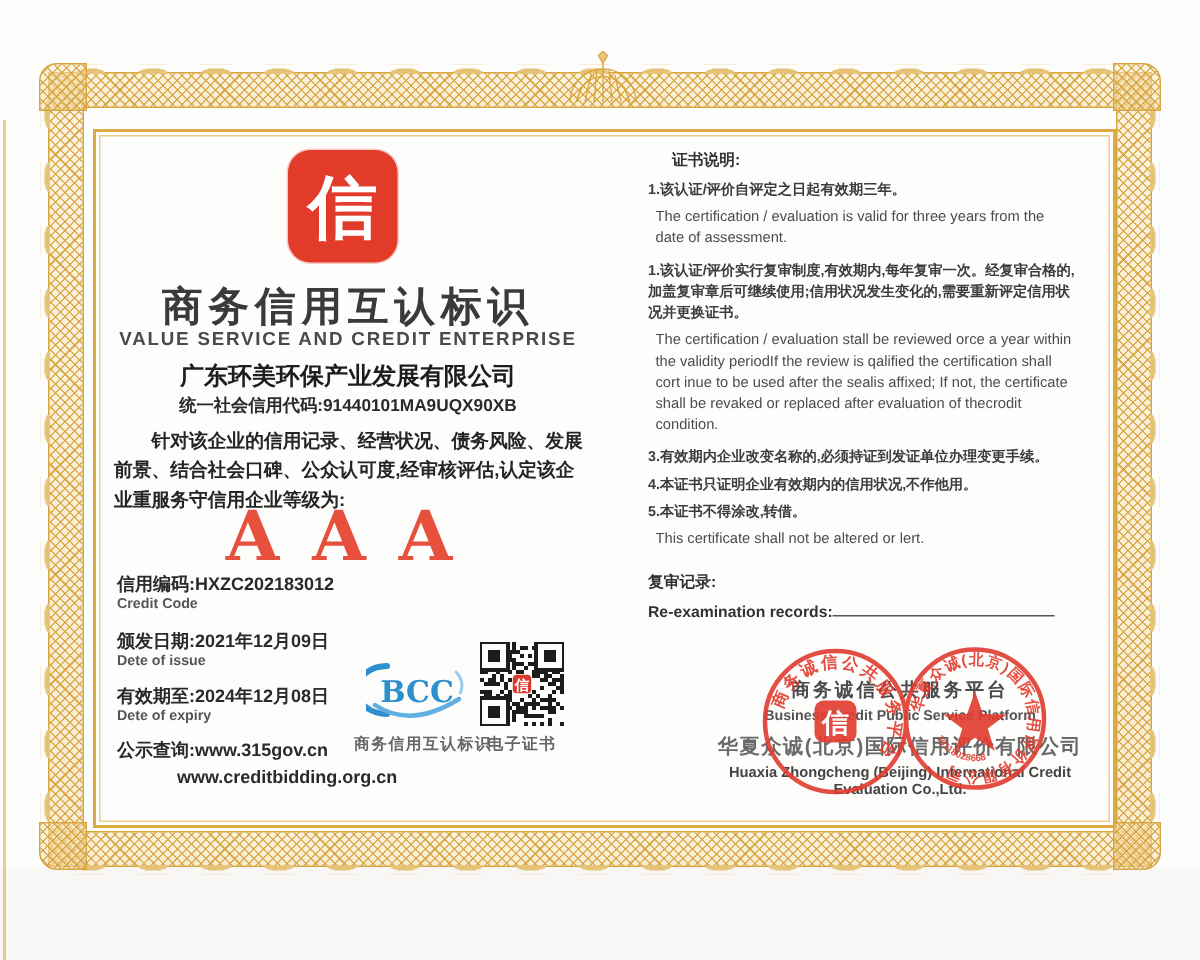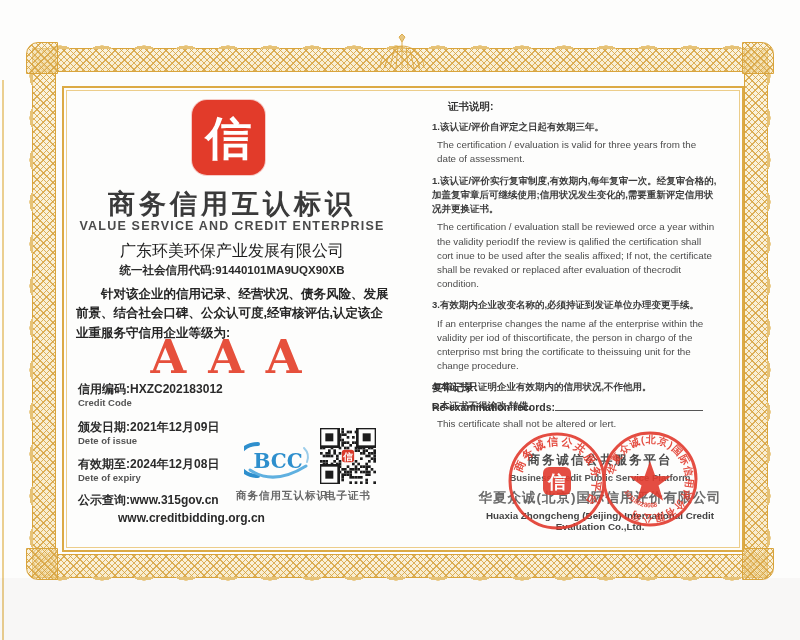--- a/index.html
+++ b/index.html
@@ -61,21 +61,21 @@
   }
   .logo span{
     color:#fff;font-size:46px;font-weight:bold;line-height:1;
     font-family:"DejaVu Serif","Liberation Serif",serif;
   }
   .title{left:70px;top:186px;width:324px;text-align:center;
     font-size:27px;font-weight:bold;letter-spacing:4px;color:#3a3a3a;}
   .subtitle{left:70px;top:219px;width:324px;text-align:center;
     font-size:12.5px;font-weight:bold;letter-spacing:1.2px;color:#4a4a4a;}
   .company{left:70px;top:241px;width:324px;text-align:center;
-    font-size:16px;font-weight:normal;color:#1d1d1d;}
+    font-size:16px;font-weight:bold;color:#1d1d1d;}
   .codeline{left:70px;top:263px;width:324px;text-align:center;
     font-size:11.5px;font-weight:600;color:#2a2a2a;}
   .statement{left:76px;top:285px;width:318px;
     font-size:12.5px;font-weight:600;line-height:1.55;color:#252525;text-indent:2em;}
   .rating{left:64px;top:330px;width:324px;text-align:center;
     font-family:"DejaVu Serif","Liberation Serif",serif;
     font-size:46px;font-weight:bold;color:#e6503c;letter-spacing:22px;text-indent:22px;}
   .fzh{font-size:12px;font-weight:bold;color:#2a2a2a;}
   .fen{font-size:9.5px;font-weight:600;color:#555;}
   .f1zh{left:78px;top:381px;} .f1en{left:78px;top:397px;}
@@ -290,21 +290,20 @@
   </svg>
 <div class="abs qr-label">电子证书</div>
 
 <div class="abs notes">
   <p class="h-zh">证书说明:</p>
   <p class="n-zh">1.该认证/评价自评定之日起有效期三年。</p>
   <p class="n-en">The certification / evaluation is valid for three years from the date of assessment.</p>
   <p class="n-zh">1.该认证/评价实行复审制度,有效期内,每年复审一次。经复审合格的,加盖复审章后可继续使用;信用状况发生变化的,需要重新评定信用状况并更换证书。</p>
   <p class="n-en">The certification / evaluation stall be reviewed orce a year within the validity periodIf the review is qalified the certification shall cort inue to be used after the sealis affixed; If not, the certificate shall be revaked or replaced after evaluation of thecrodit condition.</p>
   <p class="n-zh">3.有效期内企业改变名称的,必须持证到发证单位办理变更手续。</p>
-  <p class="n-en">If an enterprise changes the name af the enterprise within the validity per iod of thiscortificate, the person in chargo of the cnterpriso mst bring the cortificate to theissuing unit for the change procedure.</p>
   <p class="n-zh">4.本证书只证明企业有效期内的信用状况,不作他用。</p>
   <p class="n-zh">5.本证书不得涂改,转借。</p>
   <p class="n-en">This certificate shall not be altered or lert.</p>
 </div>
 <div class="abs review-zh">复审记录:</div>
 <div class="abs review-en">
   <span>Re-examination records:</span><span class="review-line"></span>
 </div>
 
 <div class="abs issuer">

